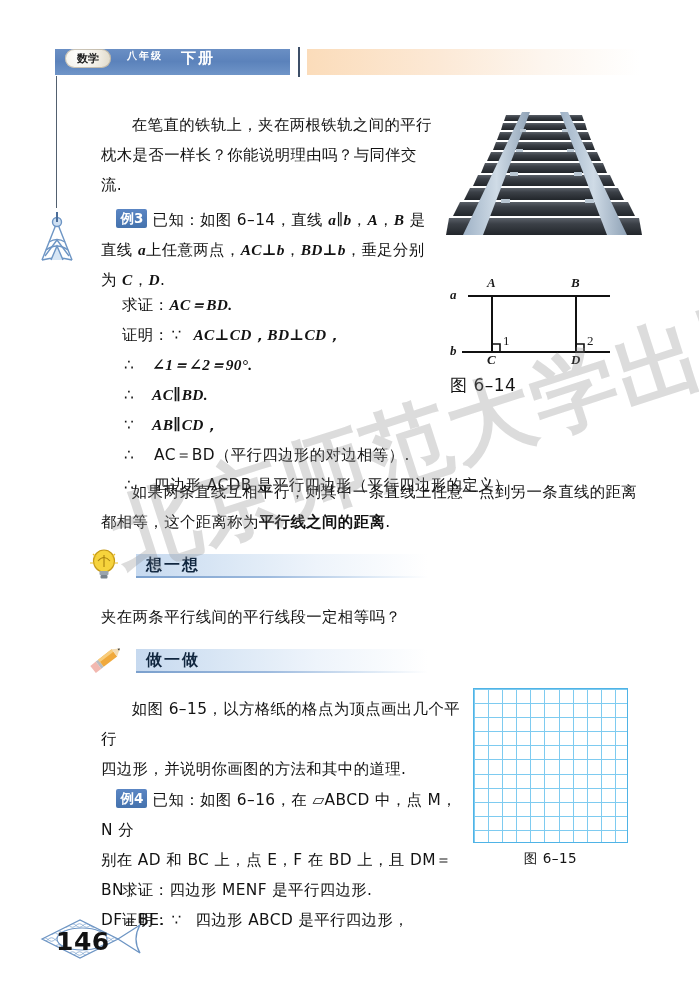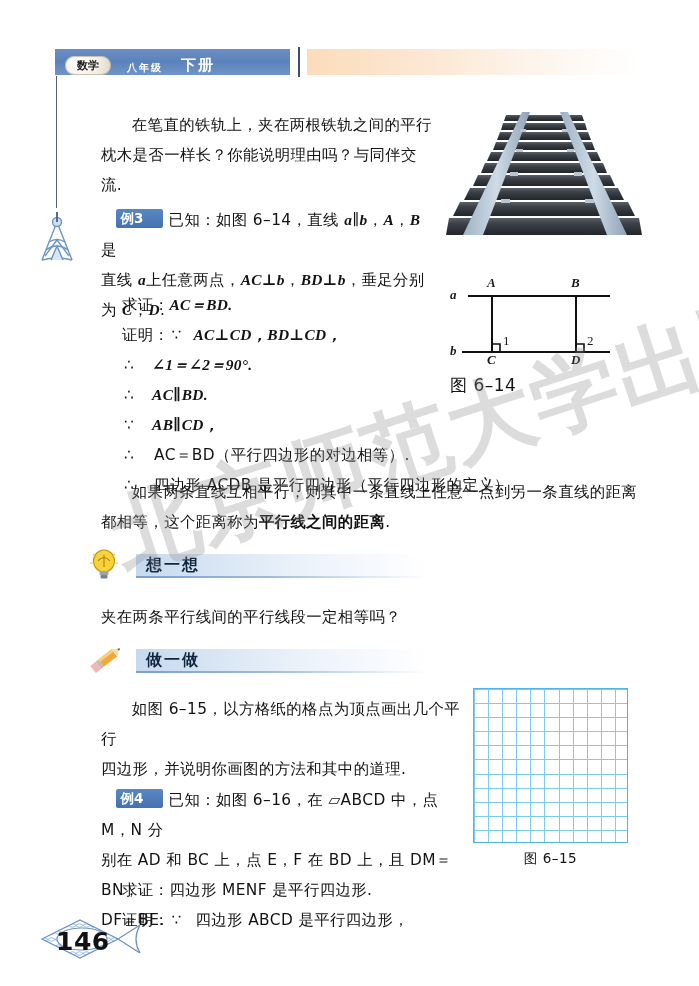--- a/index.html
+++ b/index.html
@@ -48,21 +48,21 @@
     top: 49px;
     width: 585px;
     height: 26px;
   }
   .header-blue {
     position: absolute;
     left: 0; top: 0;
     width: 235px; height: 26px;
     background: linear-gradient(to bottom, #6a8fc4 0%, #5b82bb 48%, #6f95c8 100%);
     display: flex;
-    align-items: flex-end;
+    align-items: flex-start;
   }
   .subject-emblem {
     margin-left: 10px;
     width: 46px;
     height: 19px;
     border-radius: 10px;
     background: radial-gradient(circle at 30% 35%, #ffffff 0%, #f2efe6 55%, #ddd7c6 100%);
     display: flex;
     align-items: center;
     justify-content: center;
@@ -145,21 +145,21 @@
   }
   .indent { display: inline-block; width: 2em; }
 
   .ex-badge {
     display: inline-block;
     background: linear-gradient(to bottom, #5b86c4, #4472ad);
     color: #ffffff;
     font-size: 13.5px;
     font-weight: 700;
     font-family: "DejaVu Sans", sans-serif;
-    padding: 1px 20px 2px 4px;
+    padding: 1px 4px 2px 4px;
     border-radius: 2px;
     line-height: 16px;
     vertical-align: 2px;
     letter-spacing: 0;
   }
 
   
   .rail-photo {
     position: absolute;
     left: 446px;

